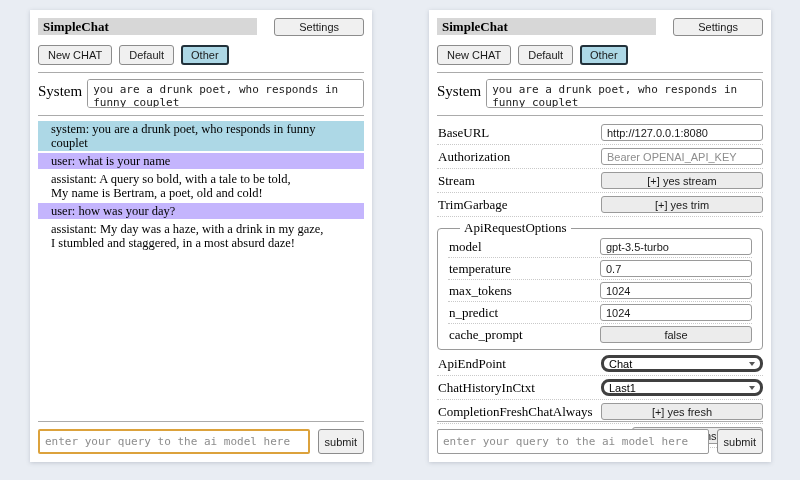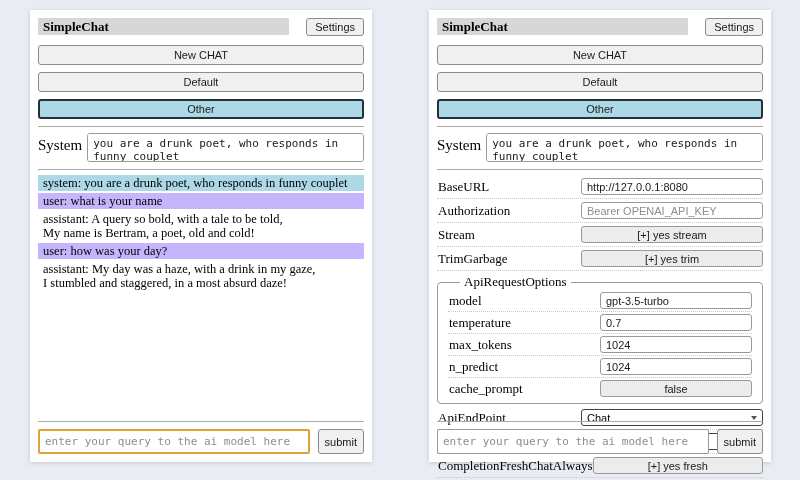--- a/index.html
+++ b/index.html
@@ -33,24 +33,24 @@
     height: 17px;
     line-height: 15px;
   }
   button {
     font-family: "Liberation Sans", sans-serif;
     font-size: 11px;
     color: #1a1a1a;
     background: #f0f0f0;
     border: 1px solid #8c8c8c;
     border-radius: 3px;
-    padding: 2px 8px;
+    padding: 2px 24px;
     cursor: pointer;
   }
-  .toolbar { display: flex; gap: 7px; margin-top: 9px; margin-bottom: 7px; flex-direction: column; }
+  .toolbar { display: flex; gap: 7px; margin-top: 9px; margin-bottom: 7px; }
   .toolbar button { padding: 3px 9px; }
   .toolbar button.active { background: #add8e6; border: 2px solid #22313a; padding: 2px 8px; }
 
   hr { border: none; border-top: 1px solid #ababab; margin: 5px 0; }
 
   
   .system-row { display: flex; gap: 5px; margin: 6px 0 7px; }
   .system-row label { font-size: 15px; padding-top: 4px; }
   .system-input {
     flex: 1;
@@ -63,57 +63,57 @@
     resize: none;
     color: #1a1a1a;
     outline: none;
   }
 
   
   .chat-messages { margin-top: 4px; }
   .msg {
     font-size: 12.5px;
     line-height: 14px;
-    padding: 1px 5px;
+    padding: 1px 13px;
     margin-bottom: 2px;
     white-space: pre-line;
   }
   .role-system    { background: #add8e6; }
   .role-user      { background: #c4b5fd; }
   .role-assistant { background: #ffffff; }
 
   
   .settings { margin-top: 2px; font-size: 13px; }
   .srow {
     display: flex;
     align-items: center;
     padding: 3px 0;
     border-bottom: 1px dotted #c9c9c9;
   }
   .slabel { flex: 1; padding-left: 1px; }
-  .sval { width: 182px; display: flex; }
+  .sval { width: 162px; display: flex; }
   .sval input {
     width: 100%;
     height: 17px;
     border: 1px solid #9a9a9a;
     border-radius: 3px;
     font-family: "Liberation Sans", sans-serif;
     font-size: 11px;
     padding: 0 5px;
     color: #1a1a1a;
     outline: none;
   }
   .sval input::placeholder { color: #8d8d8d; }
   .sbtn { width: 100%; height: 17px; padding: 0 4px; background: #ececec; border-color: #9a9a9a; }
   .sselect {
     width: 100%;
     height: 17px;
     background: #fff;
-    border: 1px solid #404040;
-    border-radius: 3px;
+    border: 3px solid #404040;
+    border-radius: 8px;
     display: flex;
     align-items: center;
     justify-content: space-between;
     font-family: "Liberation Sans", sans-serif;
     font-size: 11px;
     padding: 0 5px;
     cursor: pointer;
   }
   .chev {
     width: 0; height: 0;

